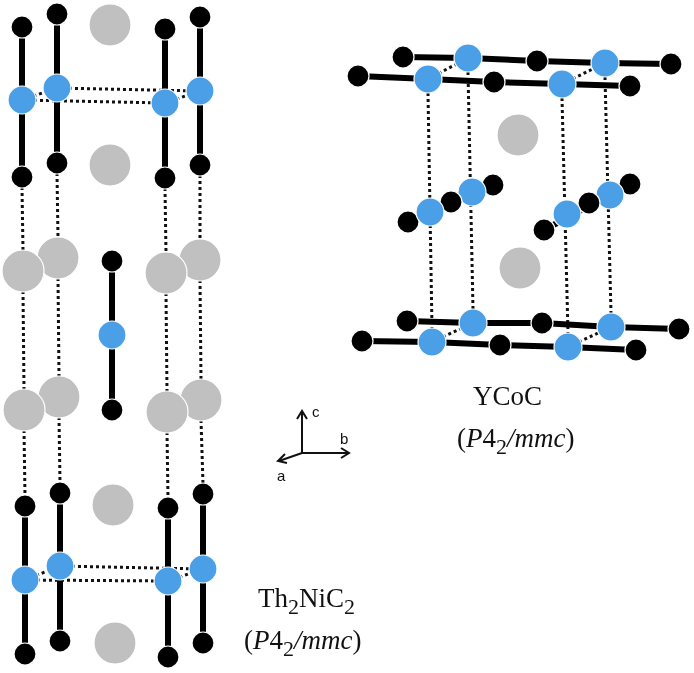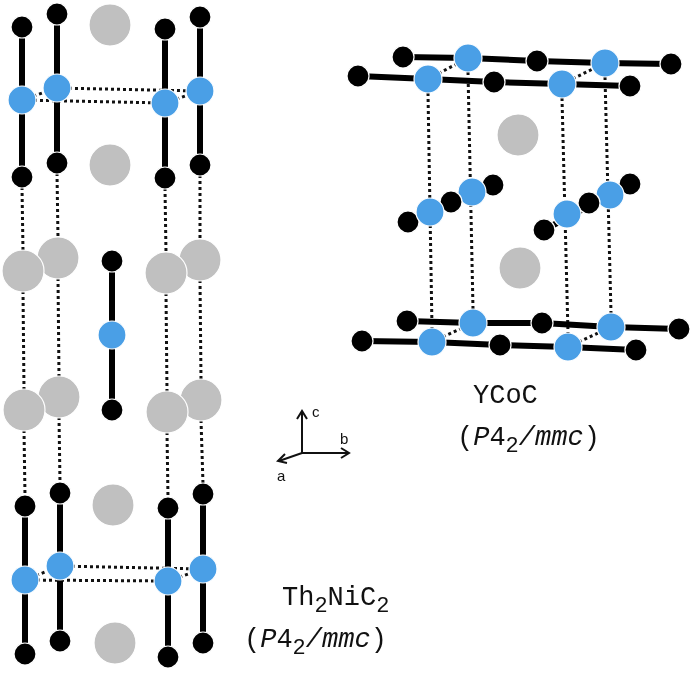--- a/index.html
+++ b/index.html
@@ -1,18 +1,18 @@
 <!DOCTYPE html>
 <html><head>
 <meta charset="utf-8">
 <style>
   html, body { margin: 0; padding: 0; background: #ffffff; }
   body { width: 694px; height: 673px; position: relative; overflow: hidden; font-family: "Liberation Sans", sans-serif; }
   svg { position: absolute; left: 0; top: 0; }
-  .label { position: absolute; color: #111; font-family: Liberation Mono, monospace; font-size: 27px; line-height: 1; white-space: nowrap; text-align: center; }
+  .label { position: absolute; color: #111; font-family: Liberation Serif, serif; font-size: 27px; line-height: 1; white-space: nowrap; text-align: center; }
   .label sub { font-size: 22px; vertical-align: -7px; line-height: 0; }
   .label i { font-style: italic; }
   .axis-lbl { position: absolute; font-family: "Liberation Sans", sans-serif; font-size: 15px; color: #111; }
 </style>
 </head>
 <body>
 
 <svg id="scene" width="694" height="673" viewBox="0 0 694 673">
   <g id="th2nic2-group">
       <line x1="22" y1="187" x2="23" y2="251" stroke="#111" stroke-width="3" stroke-dasharray="3 3"></line>
@@ -151,21 +151,21 @@
     <polyline points="341,448 349,453 341,458" fill="none" stroke="#111" stroke-width="2"></polyline>
     <line x1="302" y1="453" x2="279" y2="461" stroke="#111" stroke-width="2"></line>
     <polyline points="285,454 278,461 287,463" fill="none" stroke="#111" stroke-width="2"></polyline>
   </g>
 </svg>
 
 <div class="axis-lbl" style="left:312px; top:403px;">c</div>
 <div class="axis-lbl" style="left:340px; top:430px;">b</div>
 <div class="axis-lbl" style="left:277px; top:467px;">a</div>
 
-<div class="label" style="left:258px; top:585px;margin-left:24px;">
+<div class="label" style="left:258px; top:585px;">
   <span>Th</span><sub>2</sub><span>NiC</span><sub>2</sub>
 </div>
 <div class="label" style="left:244px; top:627px;">
   <span>(</span><i>P</i><span>4</span><sub>2</sub><i>/mmc</i><span>)</span>
 </div>
 
 <div class="label" style="left:473px; top:383px;">
   <span>YCoC</span>
 </div>
 <div class="label" style="left:457px; top:425px;">

